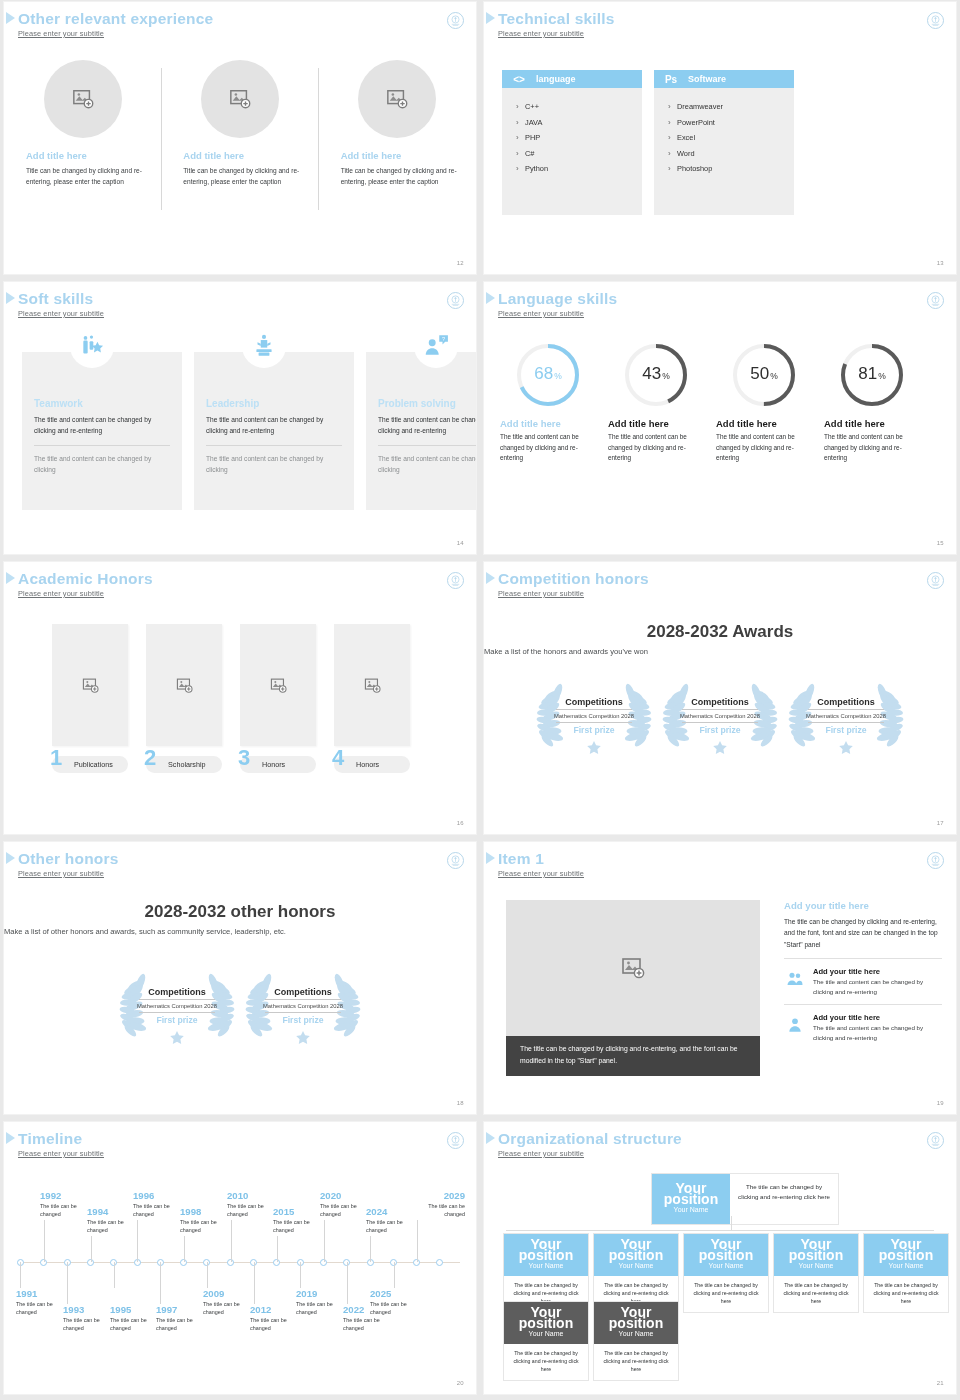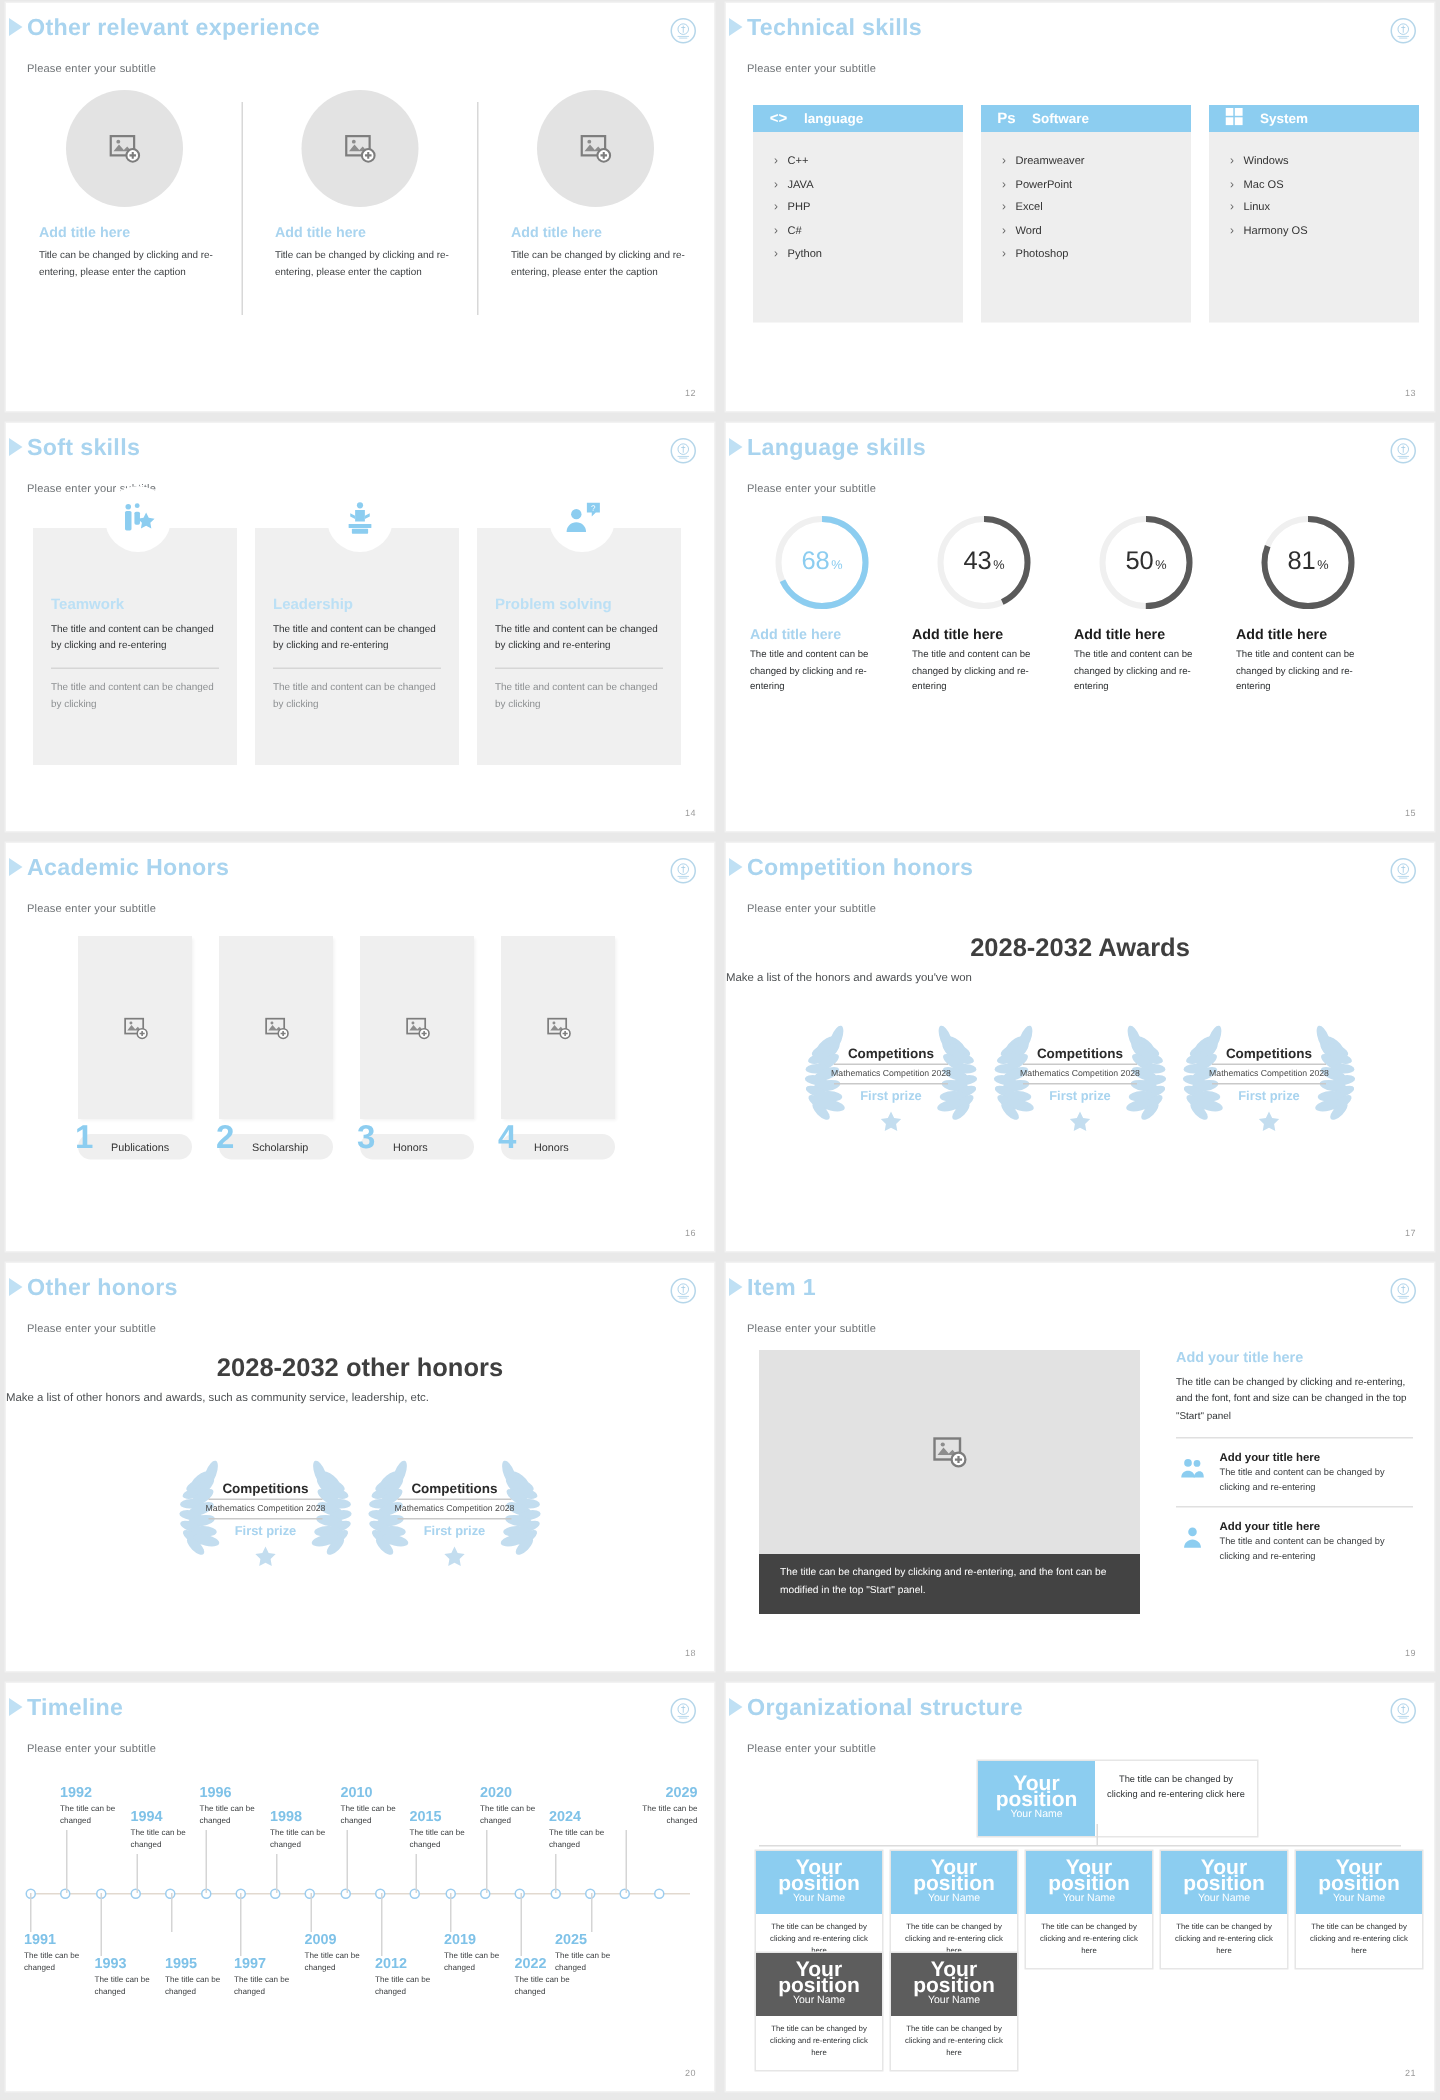--- a/index.html
+++ b/index.html
@@ -22,21 +22,21 @@
     background:#fff;
     overflow:hidden;
     box-shadow:0 0 0 1px #f2f2f2;
   }
   
   .s-head{position:absolute;left:14px;top:8px;}
   .s-title{
     font-size:15.5px;font-weight:bold;color:#a9d4ef;letter-spacing:.2px;
     line-height:17px; white-space:nowrap;
   }
-  .s-sub{font-size:7.4px;color:#6e7275;margin-top:14px;letter-spacing:.1px;}
+  .s-sub{font-size:7.4px;color:#6e7275;margin-top:2px;letter-spacing:.1px;text-decoration:underline;}
   .arrow{
     position:absolute;left:2px;top:10px;width:0;height:0;
     border-top:6px solid transparent;border-bottom:6px solid transparent;
     border-left:9px solid #bfe0f4;
   }
   .logo{
     position:absolute;right:12px;top:10px;width:17px;height:17px;border-radius:50%;
     border:1.2px solid #a9cfe6; display:flex;align-items:center;justify-content:center;
     opacity:.85;
   }
@@ -60,21 +60,21 @@
   .skillhead{
     height:18px;background:#8ccdf0;display:flex;align-items:center;
     color:#fff;font-size:9px;font-weight:bold;
   }
   .sk-ic{width:34px;text-align:center;font-size:10px;font-weight:bold;}
   .skillbody{background:#eeeeee;height:127px;padding:11px 0 0 14px;}
   .skillbody li{list-style:none;font-size:7.4px;color:#333;line-height:15.5px;position:relative;padding-left:9px;}
   .skillbody li:before{content:"›";position:absolute;left:0;color:#666;font-size:8px;}
   
   .s14-wrap{position:absolute;left:18px;top:70px;display:flex;gap:12px;}
-  .softcard{width:136px;height:158px;background:#f0f0f0;position:relative;padding:46px 12px 0 12px;}
+  .softcard{width:160px;height:158px;background:#f0f0f0;position:relative;padding:46px 12px 0 12px;}
   .softicon{
     position:absolute;top:-28px;left:48px;width:44px;height:44px;border-radius:50%;
     background:#fff;display:flex;align-items:center;justify-content:center;
   }
   .soft-t{font-size:10px;font-weight:bold;color:#bce0f5;}
   .soft-p{font-size:6.6px;color:#2f3234;line-height:11px;margin-top:5px;}
   .soft-hr{height:1px;background:#d6d6d6;margin:9px 0 7px 0;}
   .soft-p2{font-size:6.6px;color:#8c8f91;line-height:11px;}
   
   .s15-wrap{position:absolute;left:10px;top:60px;display:flex;}
@@ -249,37 +249,20 @@
             <span>Software</span>
           </div>
           <ul class="skillbody">
             <li>Dreamweaver</li>
             <li>PowerPoint</li>
             <li>Excel</li>
             <li>Word</li>
             <li>Photoshop</li>
           </ul>
         </div>
-        <div class="skillcard">
-          <div class="skillhead">
-            <div class="sk-ic"><svg width="12" height="12" viewBox="0 0 12 12">
-                <rect x="0" y="0" width="5.2" height="5.2" fill="#fff"></rect>
-                <rect x="6.2" y="0" width="5.2" height="5.2" fill="#fff"></rect>
-                <rect x="0" y="6.2" width="5.2" height="5.2" fill="#fff"></rect>
-                <rect x="6.2" y="6.2" width="5.2" height="5.2" fill="#fff"></rect>
-              </svg></div>
-            <span>System</span>
-          </div>
-          <ul class="skillbody">
-            <li>Windows</li>
-            <li>Mac OS</li>
-            <li>Linux</li>
-            <li>Harmony OS</li>
-          </ul>
-        </div>
       </div>
     </div>
     <div class="slide">
       <div class="arrow"></div>
       <div class="s-head">
         <div class="s-title">Soft skills</div>
         <div class="s-sub">Please enter your subtitle</div>
       </div>
       <div class="logo">
         <svg width="13" height="13" viewBox="0 0 24 24">

